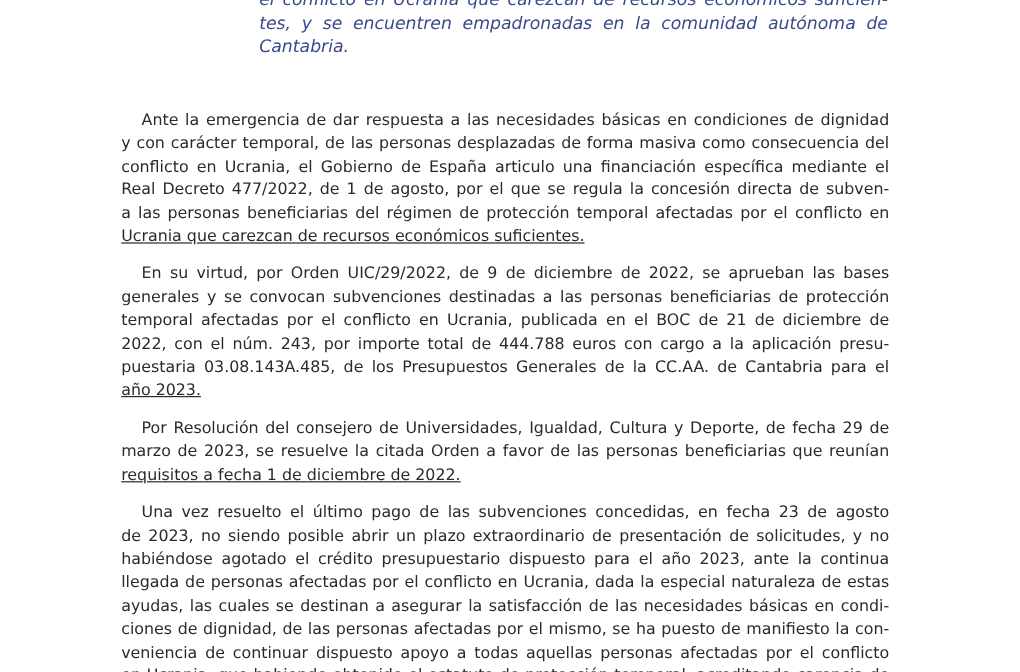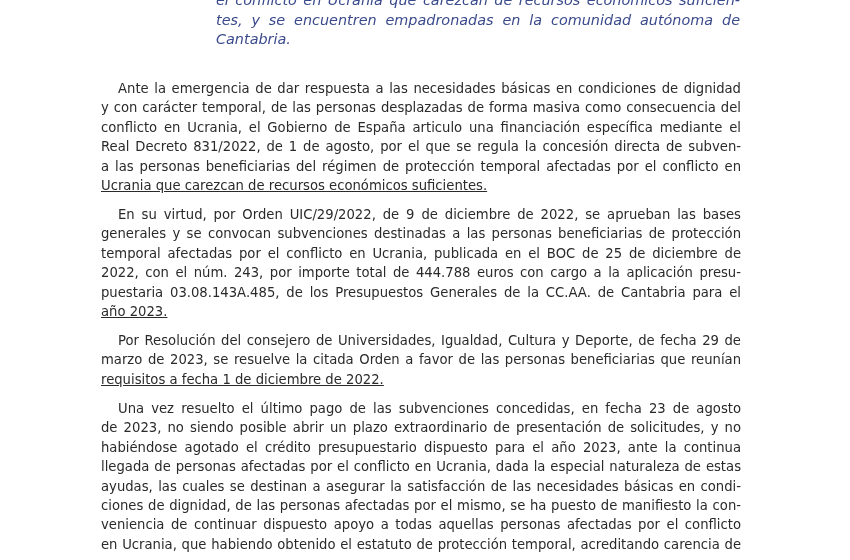--- a/index.html
+++ b/index.html
@@ -51,46 +51,47 @@
     white-space: nowrap;
     text-align: justify;
     text-align-last: justify;
   }
   .line.last {
     text-align-last: left;
     text-decoration: underline;
   }
   .line.indent {
     padding-left: 17px;
+    margin-top: 12px;
   }
 </style>
 </head>
 <body>
 
 <div class="title-block">
   <span class="title-line just">el conflicto en Ucrania que carezcan de recursos económicos suficien-</span>
   <span class="title-line just">tes, y se encuentren empadronadas en la comunidad autónoma de</span>
   <span class="title-line">Cantabria.</span>
 </div>
 
 <div class="body-text">
 
   <div class="para">
     <span class="line indent">Ante la emergencia de dar respuesta a las necesidades básicas en condiciones de dignidad</span>
     <span class="line">y con carácter temporal, de las personas desplazadas de forma masiva como consecuencia del</span>
     <span class="line">conflicto en Ucrania, el Gobierno de España articulo una financiación específica mediante el</span>
-    <span class="line">Real Decreto 831/2022, de 1 de agosto, por el que se regula la concesión directa de subven-</span>
+    <span class="line">Real Decreto 477/2022, de 1 de agosto, por el que se regula la concesión directa de subven-</span>
     <span class="line">a las personas beneficiarias del régimen de protección temporal afectadas por el conflicto en</span>
     <span class="line last">Ucrania que carezcan de recursos económicos suficientes.</span>
   </div>
 
   <div class="para">
     <span class="line indent">En su virtud, por Orden UIC/29/2022, de 9 de diciembre de 2022, se aprueban las bases</span>
     <span class="line">generales y se convocan subvenciones destinadas a las personas beneficiarias de protección</span>
-    <span class="line">temporal afectadas por el conflicto en Ucrania, publicada en el BOC de 25 de diciembre de</span>
+    <span class="line">temporal afectadas por el conflicto en Ucrania, publicada en el BOC de 21 de diciembre de</span>
     <span class="line">2022, con el núm. 243, por importe total de 444.788 euros con cargo a la aplicación presu-</span>
     <span class="line">puestaria 03.08.143A.485, de los Presupuestos Generales de la CC.AA. de Cantabria para el</span>
     <span class="line last">año 2023.</span>
   </div>
 
   <div class="para">
     <span class="line indent">Por Resolución del consejero de Universidades, Igualdad, Cultura y Deporte, de fecha 29 de</span>
     <span class="line">marzo de 2023, se resuelve la citada Orden a favor de las personas beneficiarias que reunían</span>
     <span class="line last">requisitos a fecha 1 de diciembre de 2022.</span>
   </div>

